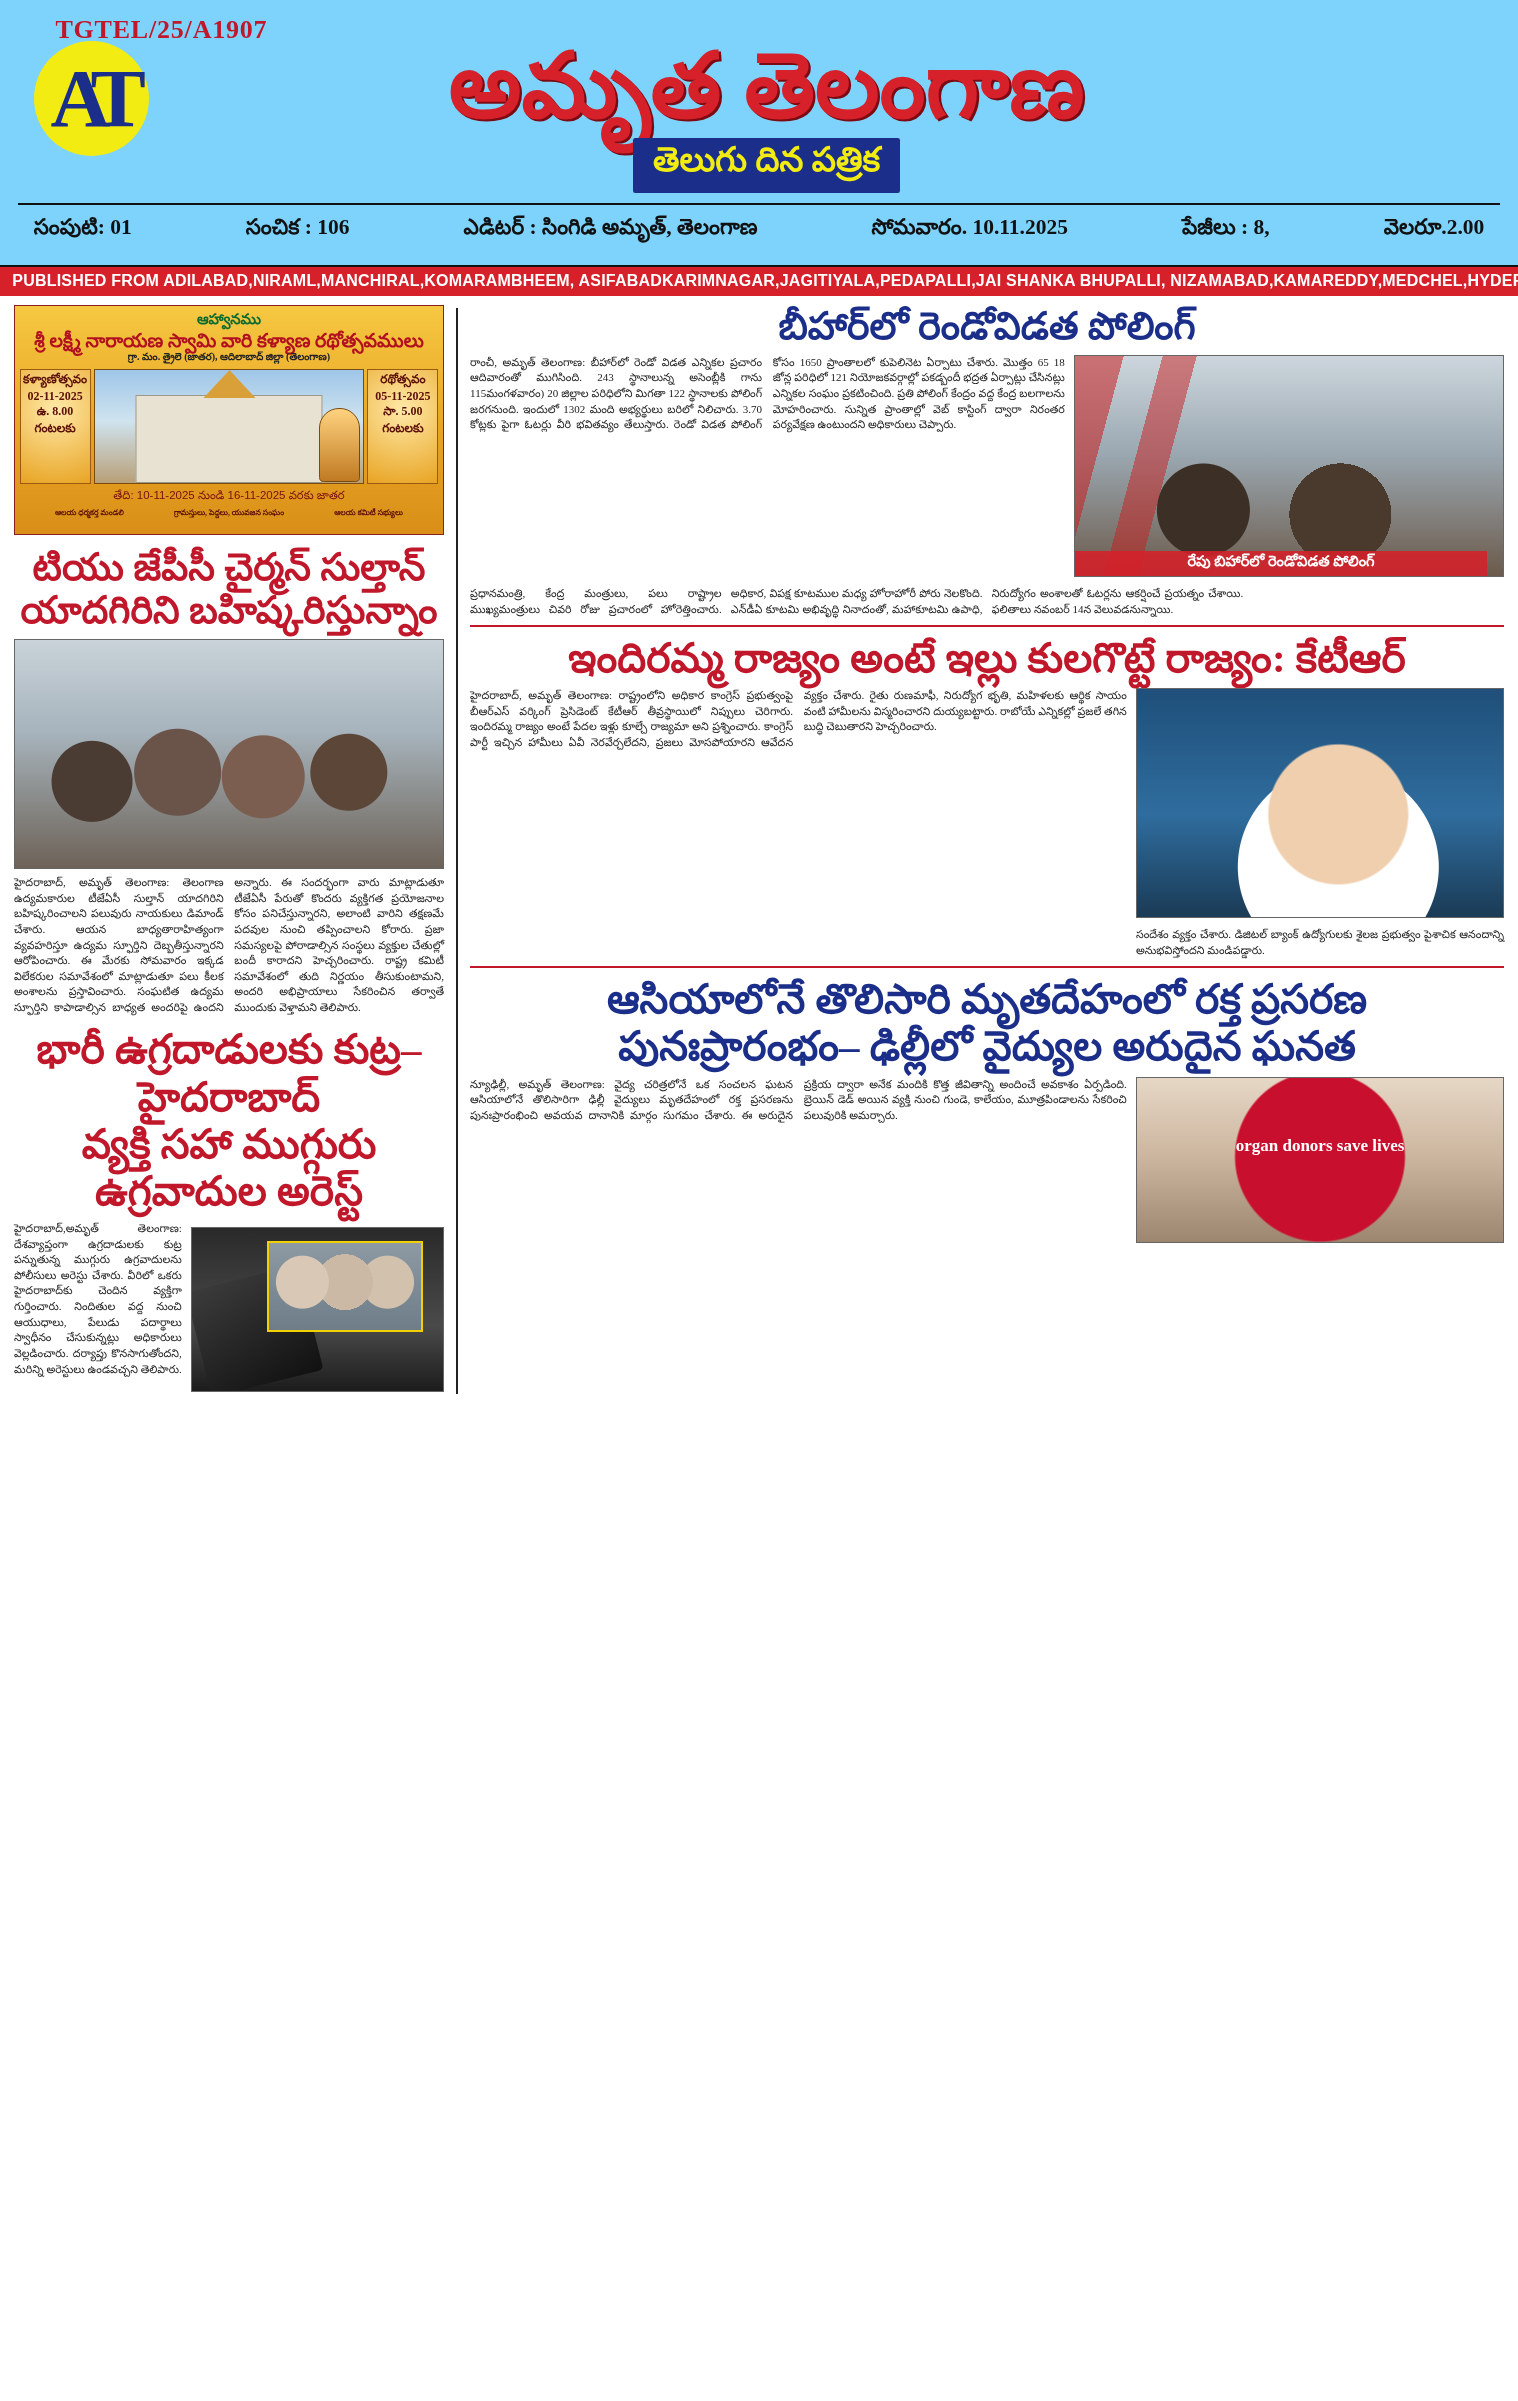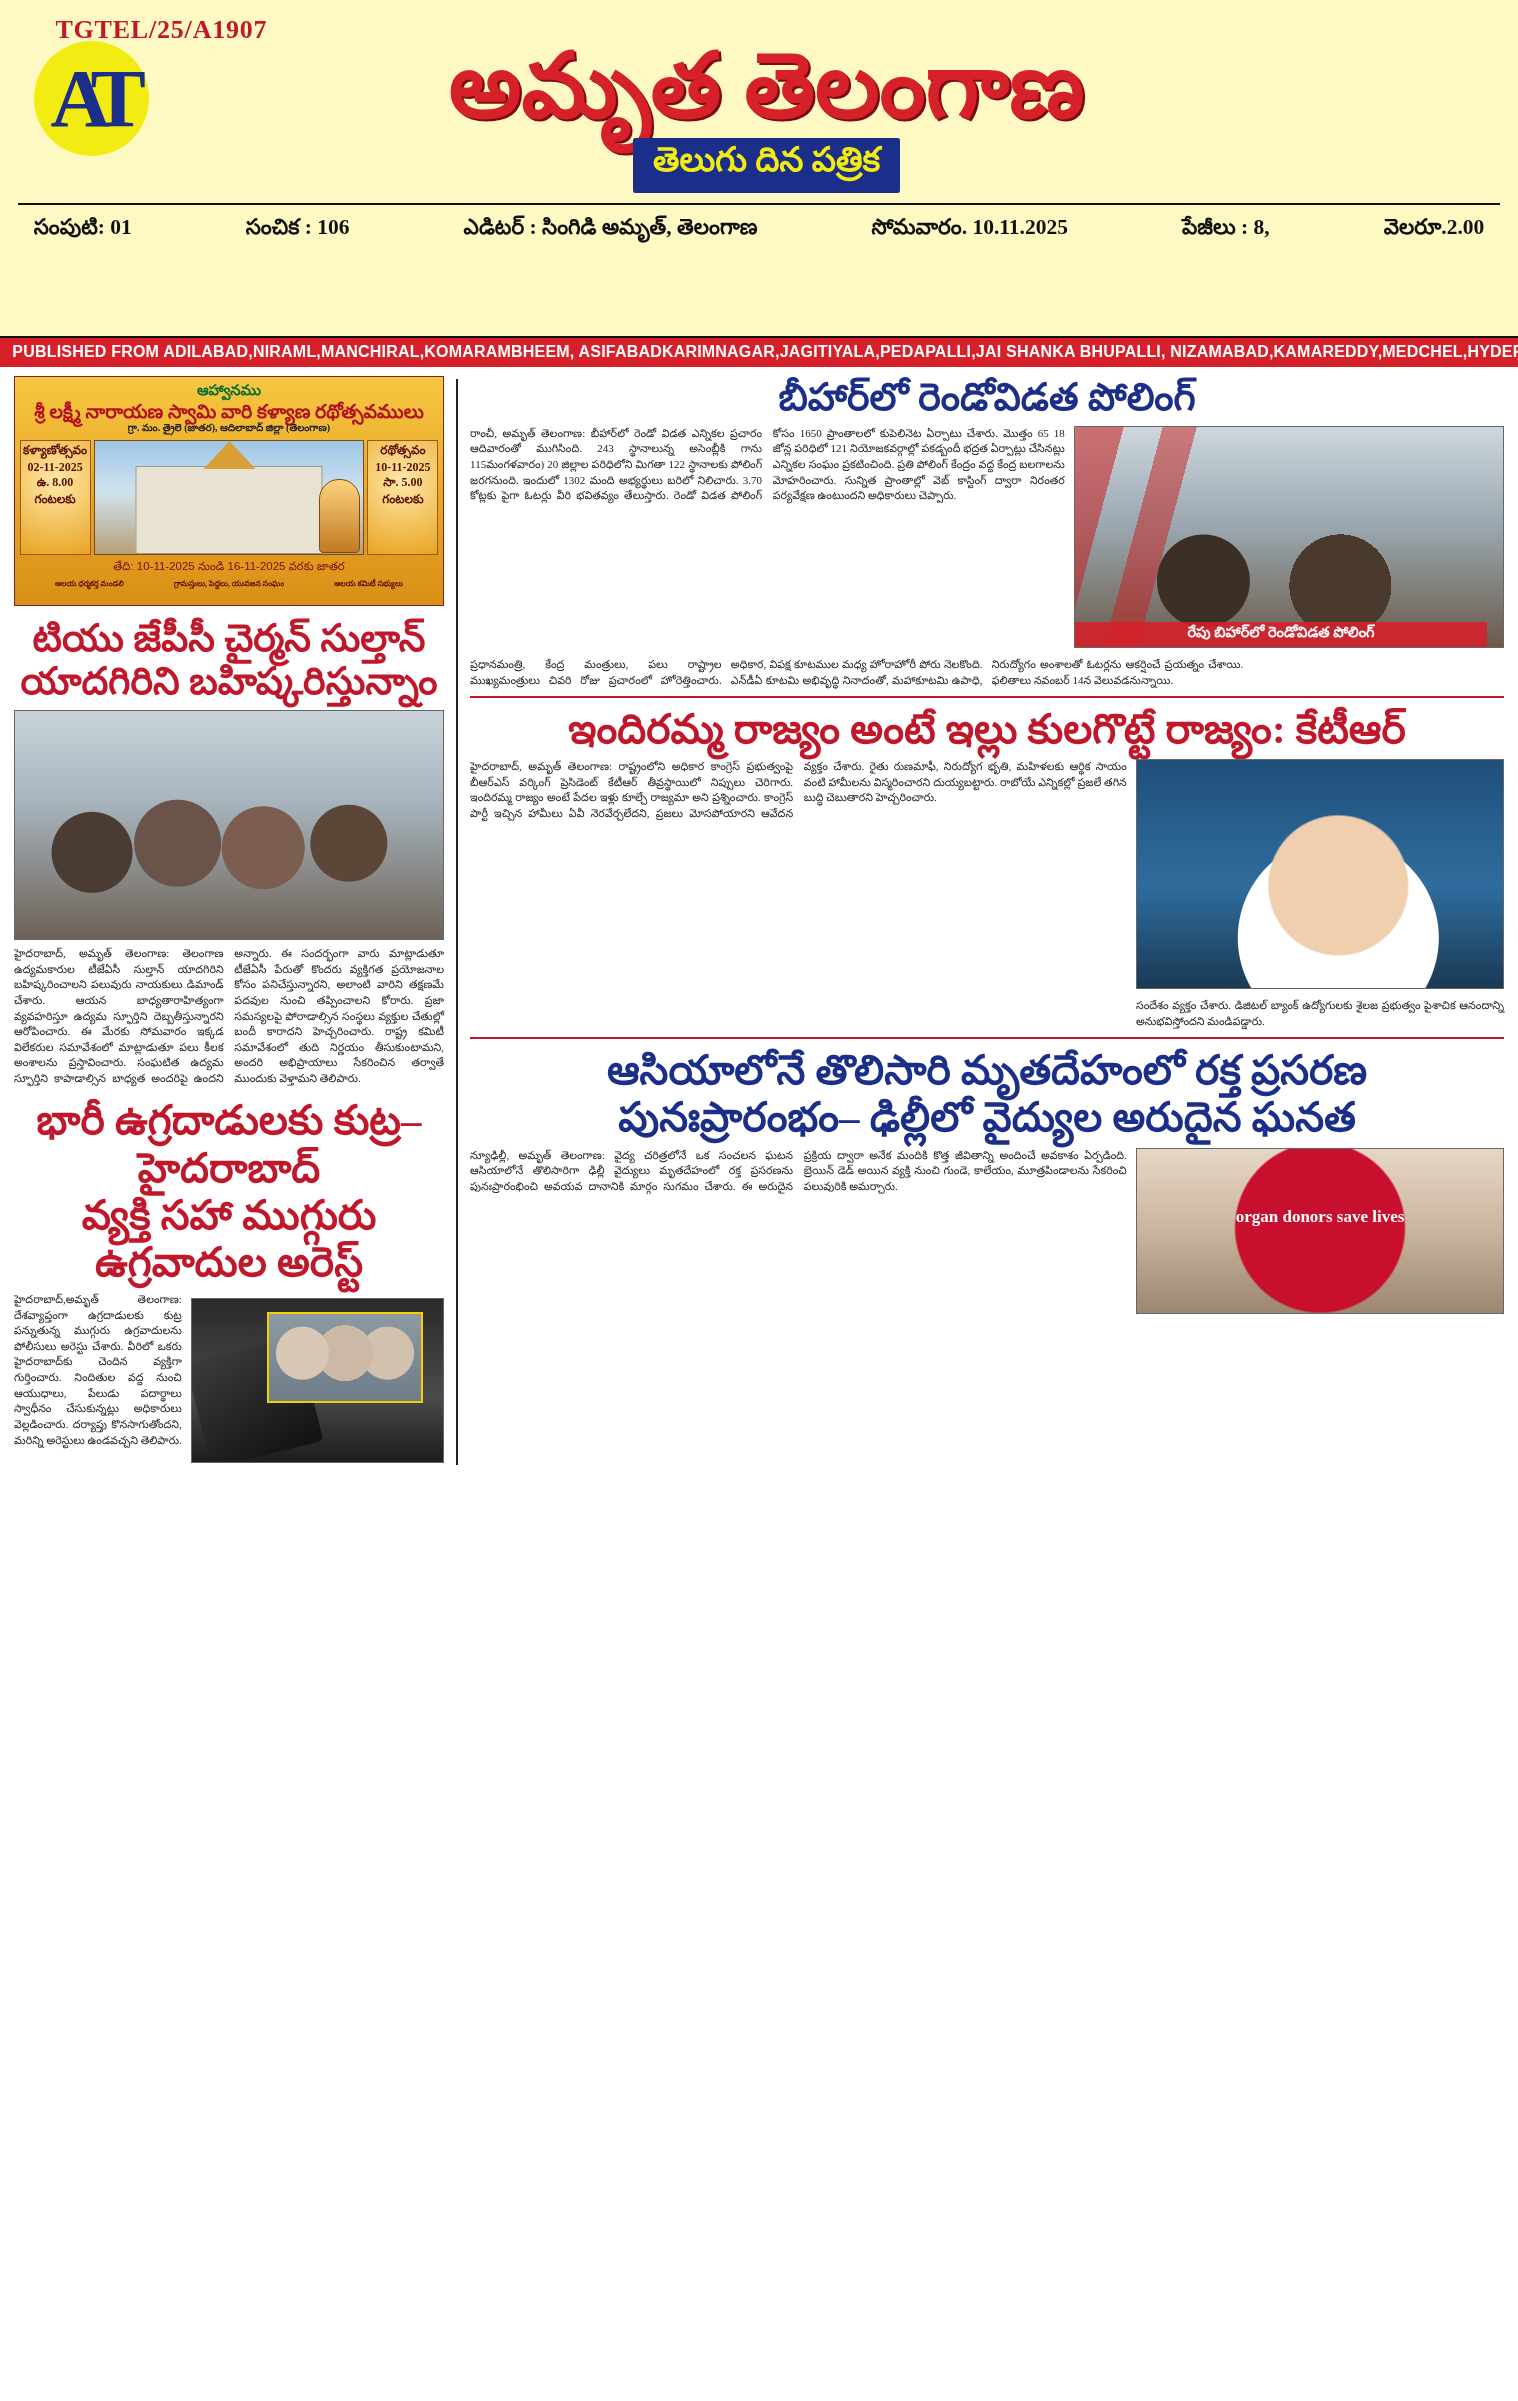--- a/index.html
+++ b/index.html
@@ -7,25 +7,25 @@
   body {
     width: 1518px;
     background: #ffffff;
     font-family: "Liberation Sans", sans-serif;
     color: #111;
   }
   .page { width: 1518px; min-height: 2401px; position: relative; padding: 0; }
 
   
   .masthead {
-    background: #fef9c3;
+    background: #7dd3fc;
     border-bottom: 2.3px solid #111;
     padding: 7.7px 18.4px 4.6px 18.4px;
     position: relative;
-    height: 338px;
+    height: 267px;
   }
   .reg-no {
     font-family: "Liberation Serif", serif;
     font-weight: bold;
     font-size: 26px;
     color: #c0182a;
     letter-spacing: 0.8px;
     padding-left: 37px;
     padding-top: 7.7px;
   }
@@ -311,21 +311,21 @@
             <div>కళ్యాణోత్సవం</div>
             <div>02-11-2025</div>
             <div>ఉ. 8.00 గంటలకు</div>
           </div>
           <div class="ad-photo">
             <div class="temple"></div>
             <div class="deity"></div>
           </div>
           <div class="ad-side">
             <div>రథోత్సవం</div>
-            <div>10-11-2025</div>
+            <div>05-11-2025</div>
             <div>సా. 5.00 గంటలకు</div>
           </div>
         </div>
         <div class="ad-t3" style="text-align:center;margin-top:4.6px;font-size:11.5px;color:#7a0e12">తేది: 10-11-2025 నుండి 16-11-2025 వరకు జాతర</div>
         <div class="ad-bottom">
           <div>ఆలయ ధర్మకర్త మండలి</div>
           <div>గ్రామస్తులు, పెద్దలు, యువజన సంఘం</div>
           <div>ఆలయ కమిటీ సభ్యులు</div>
         </div>
       </div>

